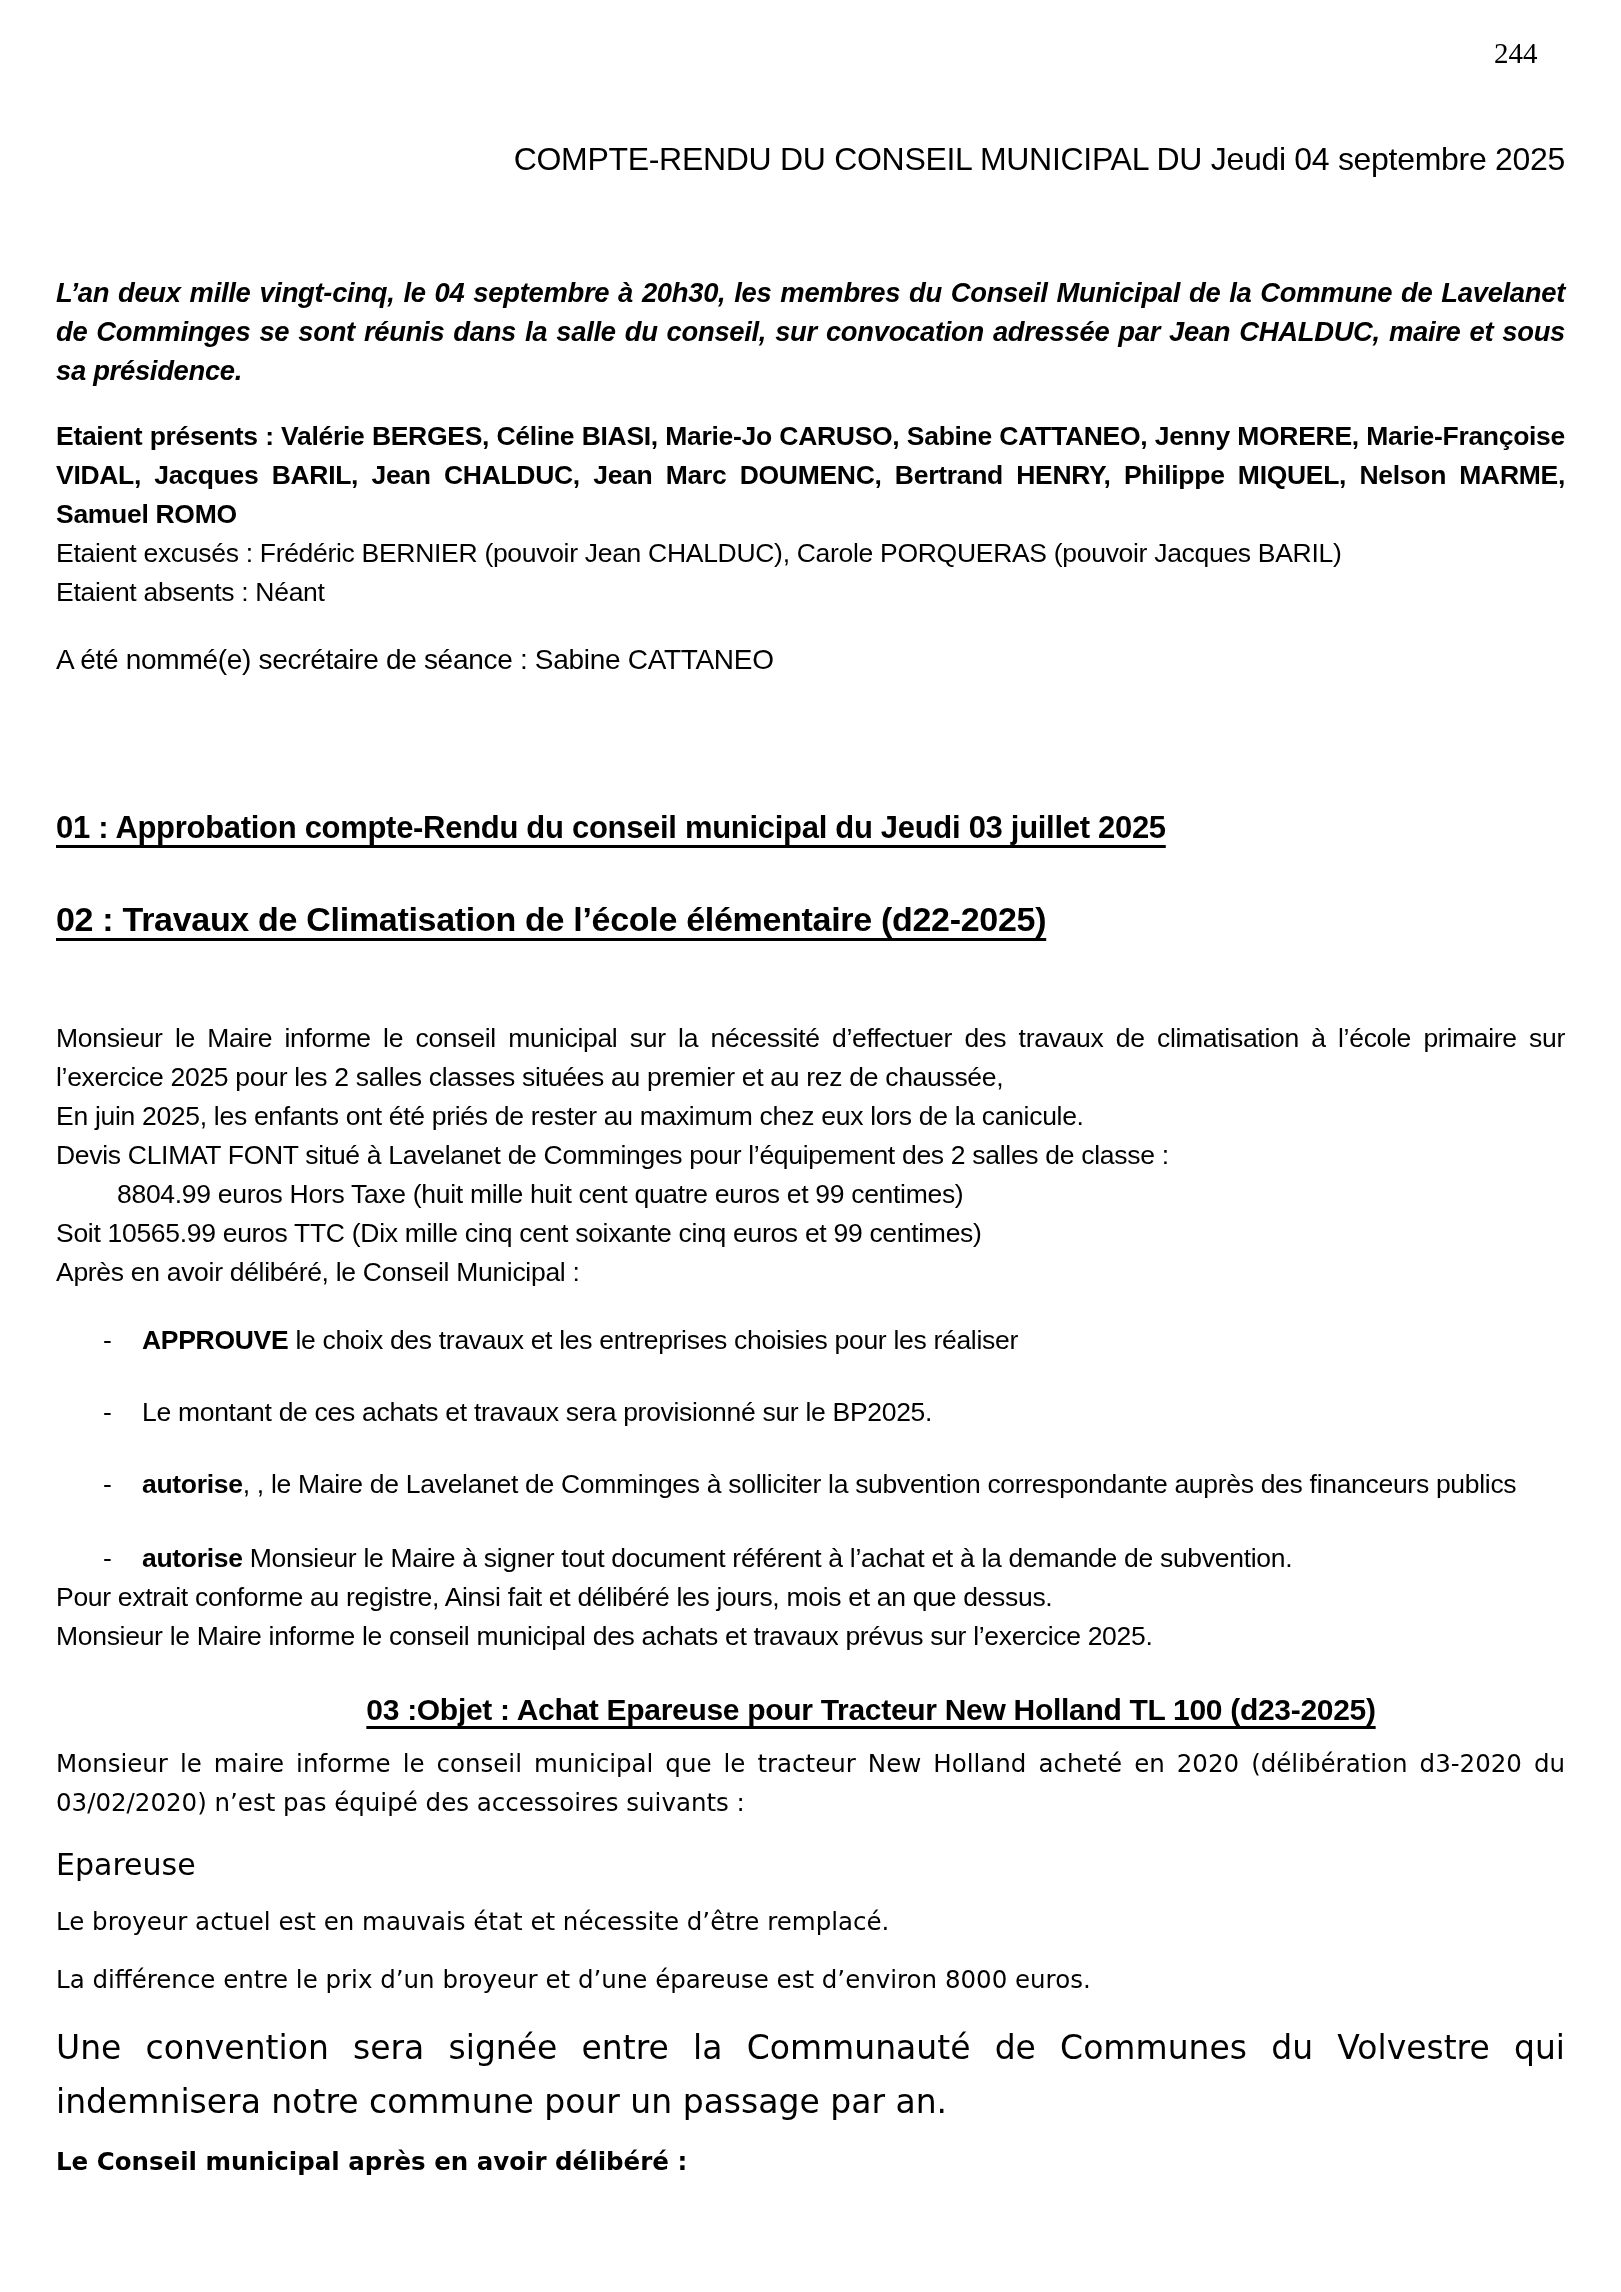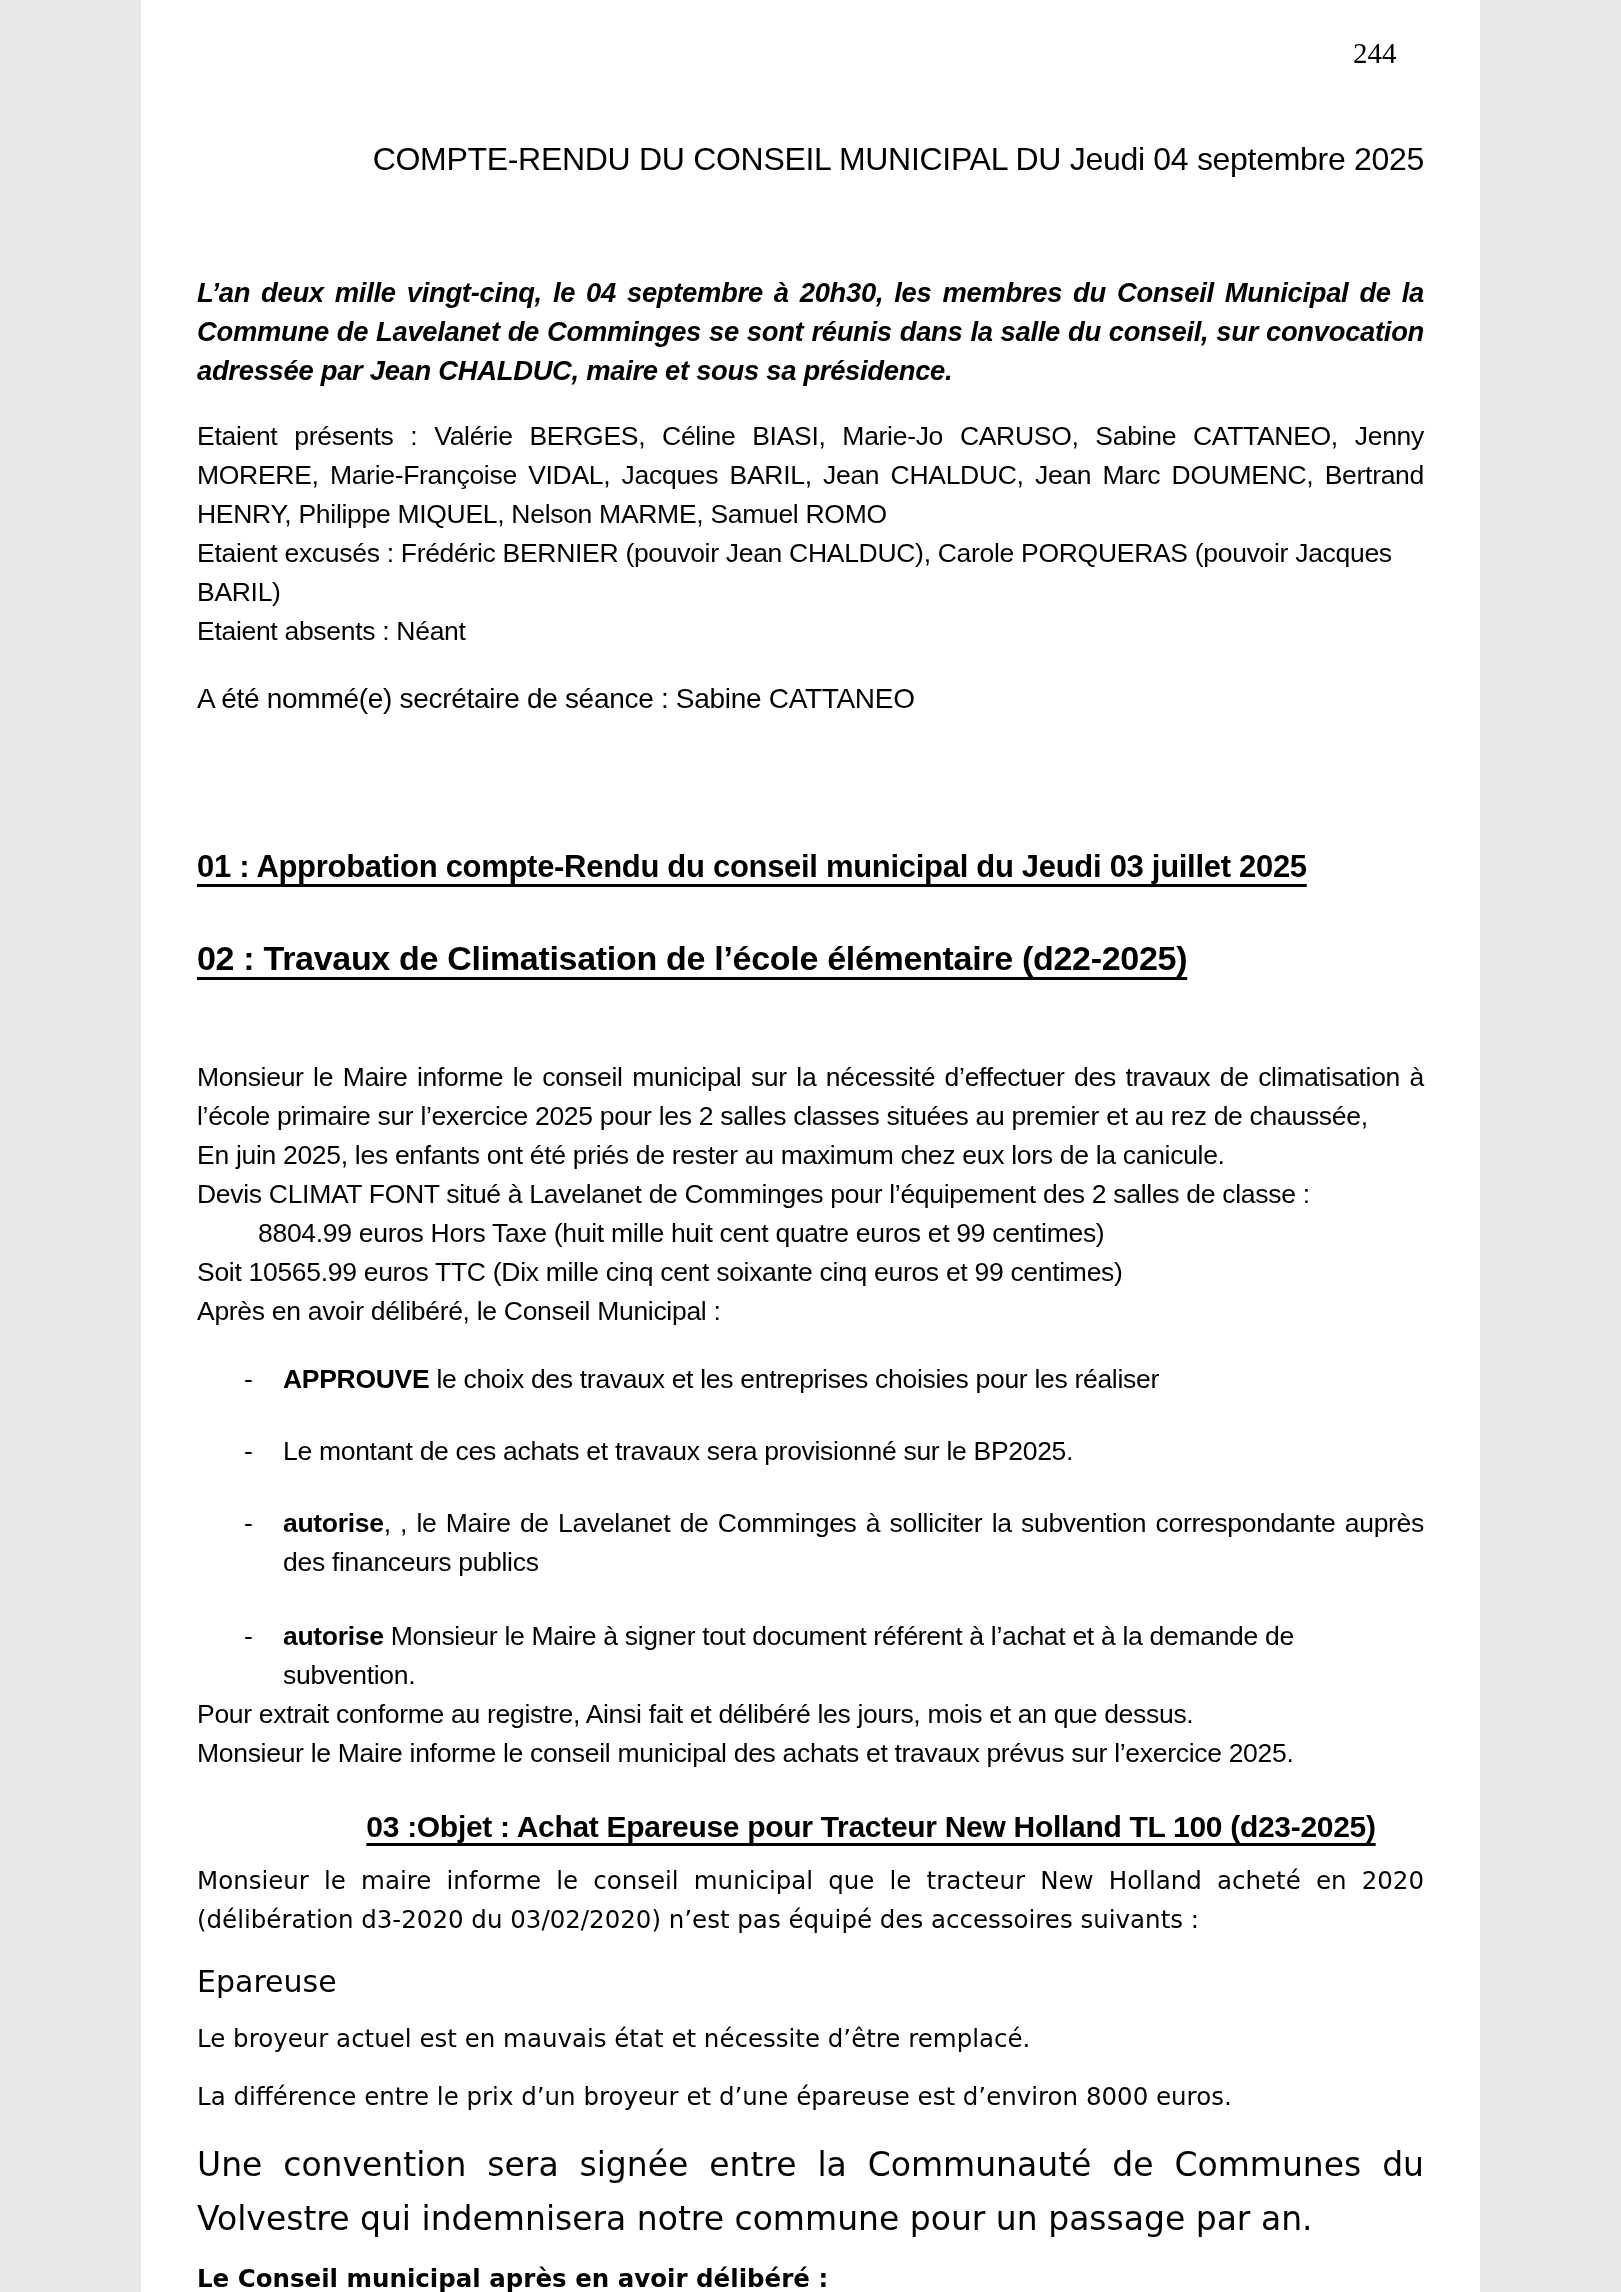--- a/index.html
+++ b/index.html
@@ -1,33 +1,33 @@
 <!DOCTYPE html>
 <html><head>
 <meta charset="utf-8">
 <style>
   html,body { margin:0; padding:0; background:#e8e8e8; }
   .page {
-    width:1339px; height:2293px; margin:0 auto; background:#ffffff; color:#000;
+    width:1621px; height:2293px; margin:0 auto; background:#ffffff; color:#000;
     position:relative; box-sizing:border-box; padding:37px 56px 0 56px;
     overflow:hidden; font-family:"Liberation Sans", sans-serif; letter-spacing:-0.3px;
   }
   .pageno {
     text-align:right; font-family:"Liberation Serif", serif; font-size:29px;
     line-height:33px; padding-right:27.4px; letter-spacing:0;
   }
   .title {
     margin-top:69px; text-align:right; font-weight:normal; font-size:32px; line-height:41px;
   }
   .intro {
     margin-top:93px; font-weight:bold; font-style:italic; font-size:27.4px;
     line-height:39px; text-align:justify;
   }
   .attendees { margin-top:11.8px; font-size:26.5px; line-height:39px; }
-  .attendees .j { text-align:justify; }
+  .attendees .j { text-align:justify;font-weight:bold; }
   .secretary { margin-top:27.4px; font-size:28px; line-height:39px; }
   .h01 {
     margin-top:127px; font-size:31px; font-weight:bold; line-height:43px;
     text-decoration:underline; text-decoration-thickness:2.9px; text-underline-offset:6.9px;
   }
   .h02 {
     margin-top:47px; font-size:34px; font-weight:bold; line-height:47px;
     text-decoration:underline; text-decoration-thickness:2.9px; text-underline-offset:6.9px;
   }
   .bodyA { margin-top:76px; }

